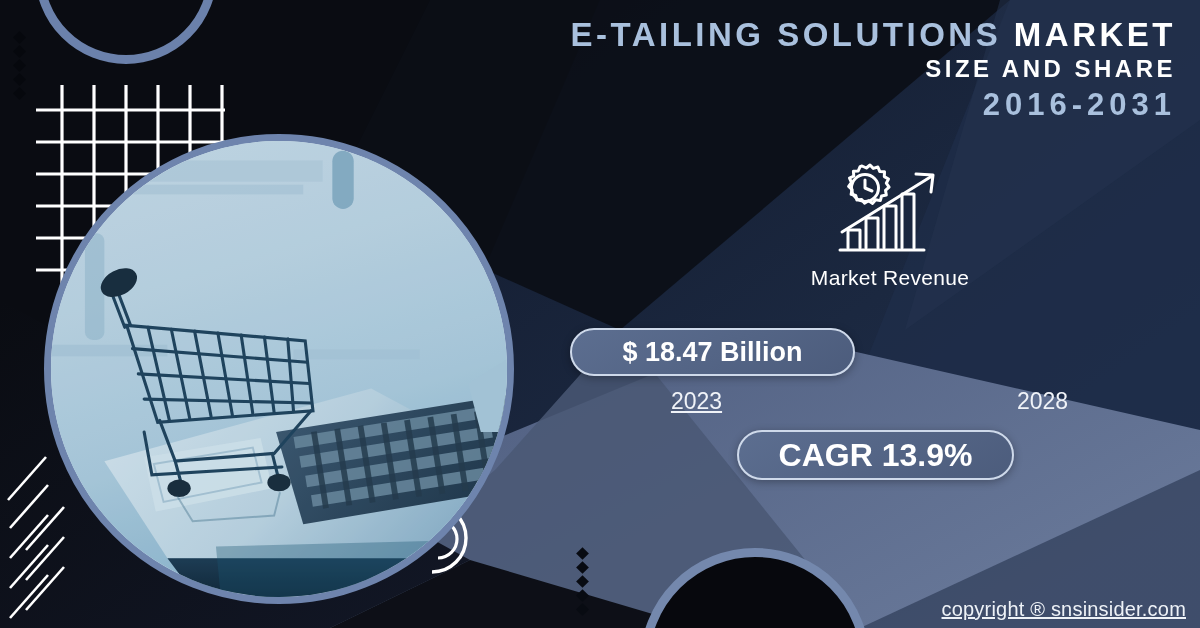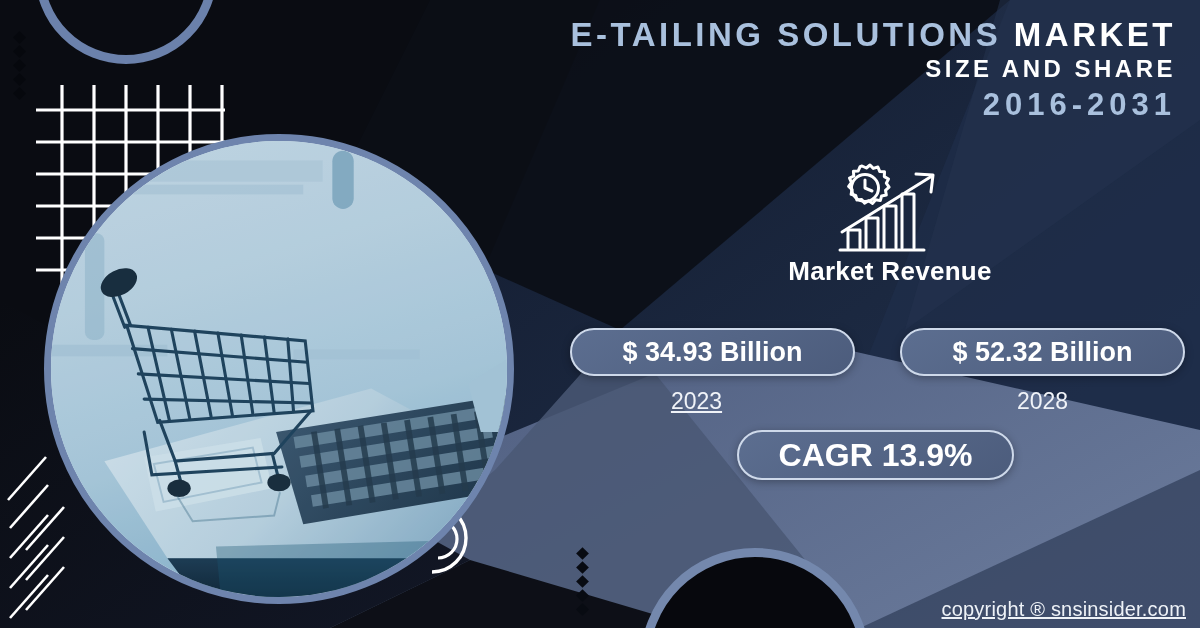--- a/index.html
+++ b/index.html
@@ -91,22 +91,23 @@
 
   
   .icon-block {
     position:absolute;
     left:700px; top:160px;
     width:380px;
     text-align:center;
   }
   .icon-block svg { display:block; margin:0 auto; }
   .icon-label {
-    font-size:26px;
-    font-weight:bold;
+    margin-top:10px;
+    font-size:21px;
+    font-weight:normal;
     color:#ffffff;
     letter-spacing:0.3px;
   }
 
   
   .pill {
     position:absolute;
     display:flex; align-items:center; justify-content:center;
     border-radius:40px;
     border:2px solid #ced9ea;
@@ -369,23 +370,22 @@
         <path d="M34 88 L34 58 L46 58 L46 88"></path>
         <path d="M52 88 L52 46 L64 46 L64 88"></path>
         <path d="M70 88 L70 34 L82 34 L82 88"></path>
 
         <path d="M8 90 L92 90"></path>
       </g>
     </svg>
     <div class="icon-label">Market Revenue</div>
   </div>
 
-  <div class="pill" id="pill-2023">$ 34.93 Billion</div>
+  <div class="pill" id="pill-2023">$ 18.47 Billion</div>
   <div class="year-label" id="year-2023">2023</div>
 
-  <div class="pill" id="pill-2031">$ 52.32 Billion</div>
   <div class="year-label" id="year-2031">2028</div>
 
   <div class="pill" id="pill-cagr">CAGR 13.9%</div>
 
   <div class="copyright">copyright ® snsinsider.com</div>
 
 </div>
 
 </body></html>

